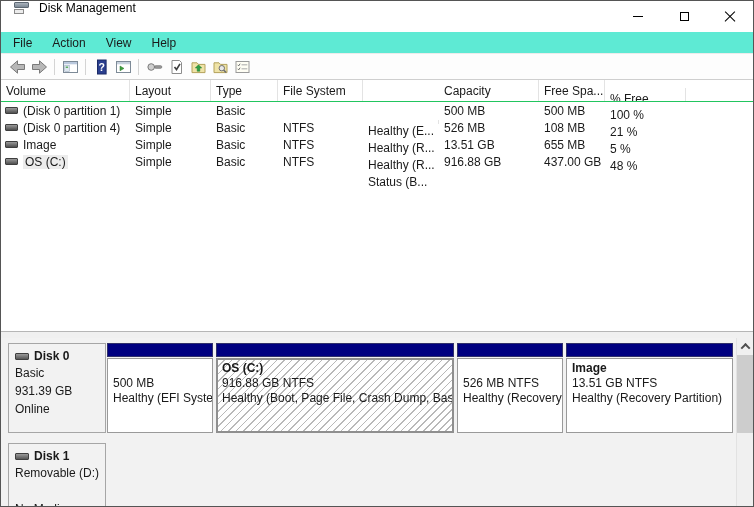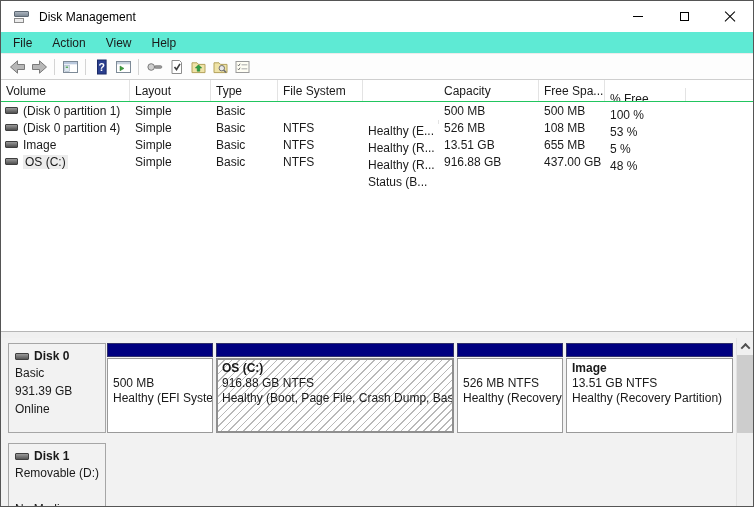--- a/index.html
+++ b/index.html
@@ -4,21 +4,21 @@
 <style>
   * { margin:0; padding:0; box-sizing:border-box; }
   html,body { background:#888; }
   body { font-family:"Liberation Sans", sans-serif; font-size:12px; color:#1a1a1a; }
   .window {
     width:754px; height:507px; background:#fff;
     border:1px solid #555; display:flex; flex-direction:column;
     overflow:hidden; position:relative;
   }
   
-  .titlebar { height:31px; display:flex; align-items:center; background:#fff; flex:none; }
+  .titlebar { height:31px; display:flex; background:#fff; flex:none; }
   .app-icon { width:16px; height:14px; margin:0 9px 0 13px; position:relative; }
   .app-icon .drive { position:absolute; left:0; top:1px; width:15px; height:6px; background:linear-gradient(#aab3bd,#7c8894); border:1px solid #5d6873; border-radius:1px; }
   .app-icon .tray  { position:absolute; left:0; top:8px; width:10px; height:5px; background:#ececec; border:1px solid #8a8a8a; }
   .title-text { font-size:12px; color:#000; }
   .title-spacer { flex:1; }
   .win-btn { width:46px; height:31px; display:flex; align-items:center; justify-content:center; }
   .glyph-min { width:10px; height:1px; background:#000; }
   .glyph-max { width:9px; height:9px; border:1px solid #000; }
   .glyph-close { position:relative; width:12px; height:12px; }
   .glyph-close i { position:absolute; left:-1px; top:5px; width:14px; height:1.2px; background:#000; }
@@ -204,21 +204,21 @@
       <div class="lv-cell vol w-volume">
           <span class="vol-icon"></span>
           <span class="vol-label">(Disk 0 partition 4)</span>
         </div>
       <div class="lv-cell w-layout">Simple</div>
       <div class="lv-cell w-type">Basic</div>
       <div class="lv-cell w-fs">NTFS</div>
       <div class="lv-cell w-status">Healthy (R...</div>
       <div class="lv-cell w-cap">526 MB</div>
       <div class="lv-cell w-free">108 MB</div>
-      <div class="lv-cell w-pct">53 %</div>
+      <div class="lv-cell w-pct">21 %</div>
     </div>
 
     <div class="lv-row">
       <div class="lv-cell vol w-volume">
           <span class="vol-icon"></span>
           <span class="vol-label">Image</span>
         </div>
       <div class="lv-cell w-layout">Simple</div>
       <div class="lv-cell w-type">Basic</div>
       <div class="lv-cell w-fs">NTFS</div>

